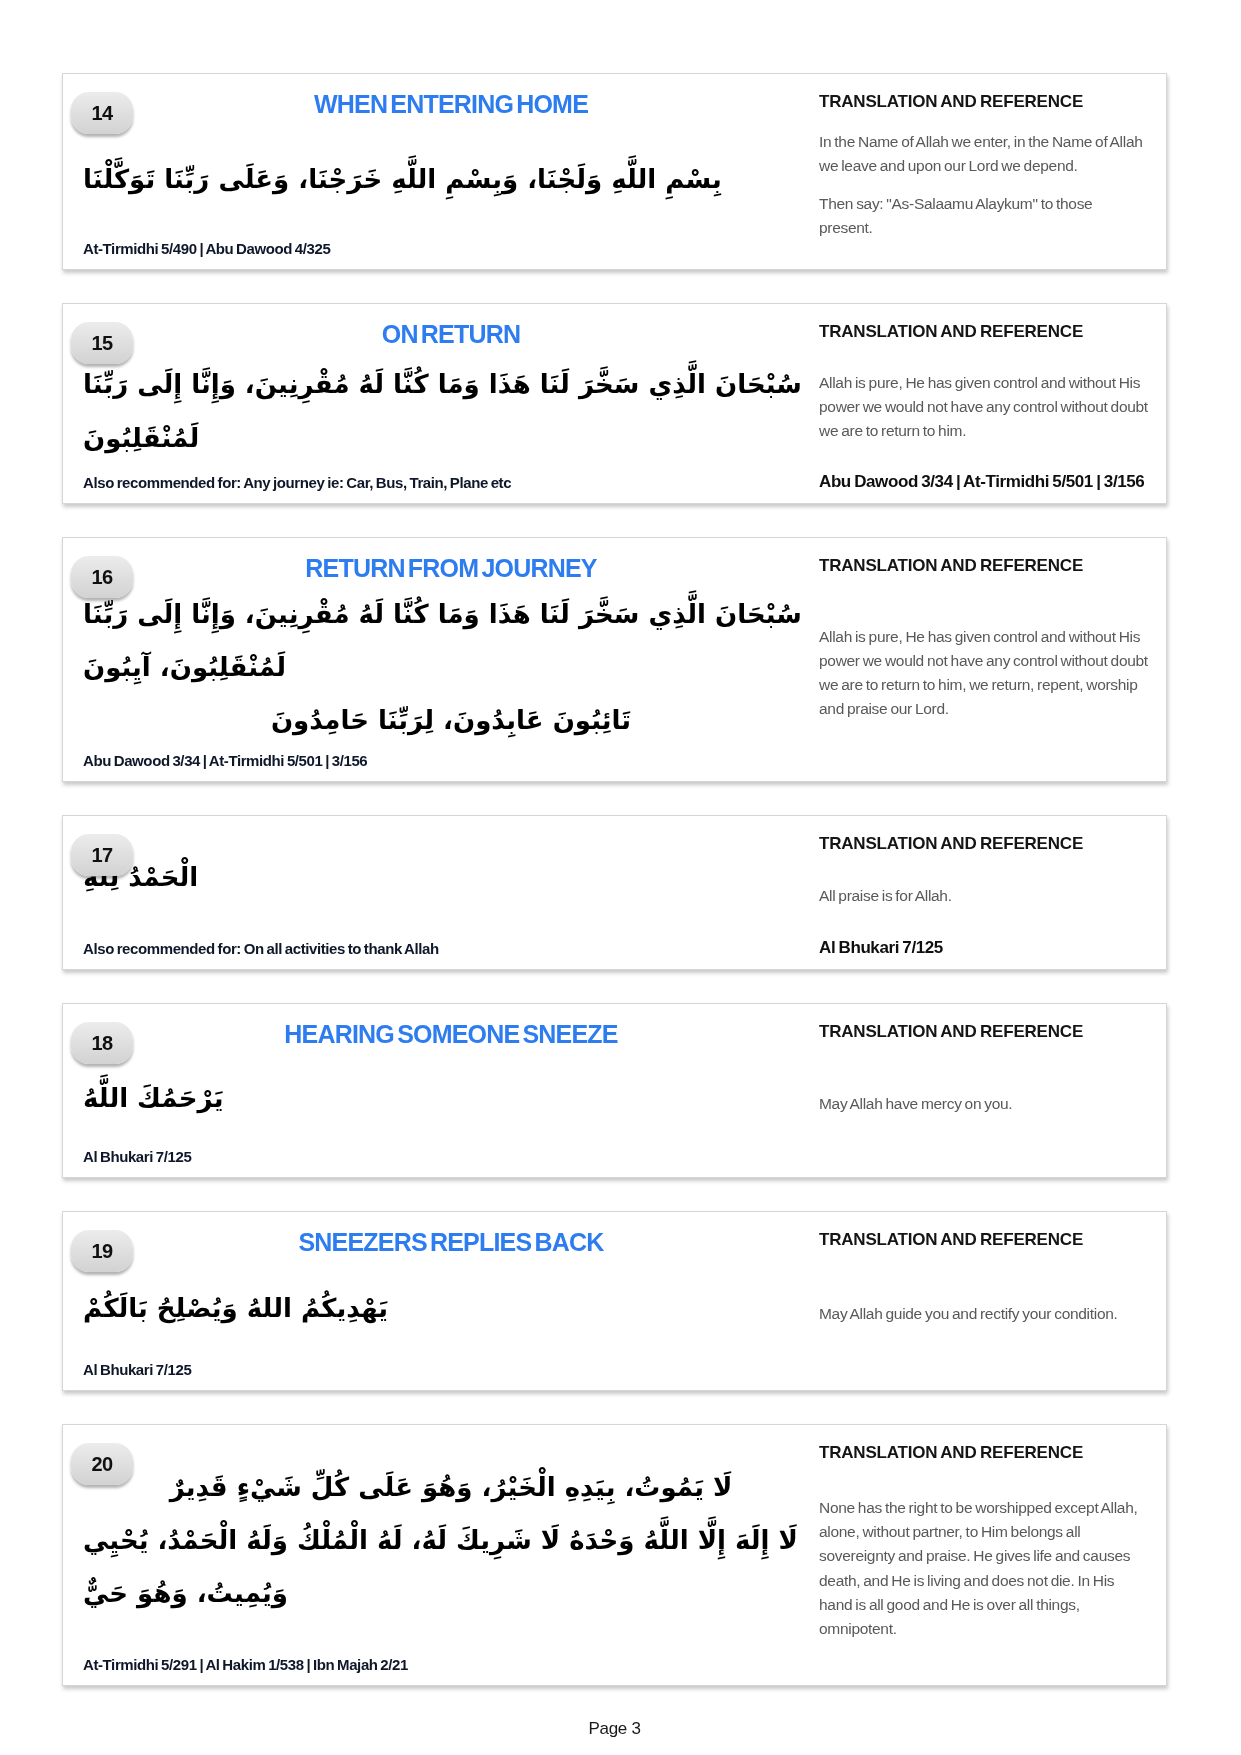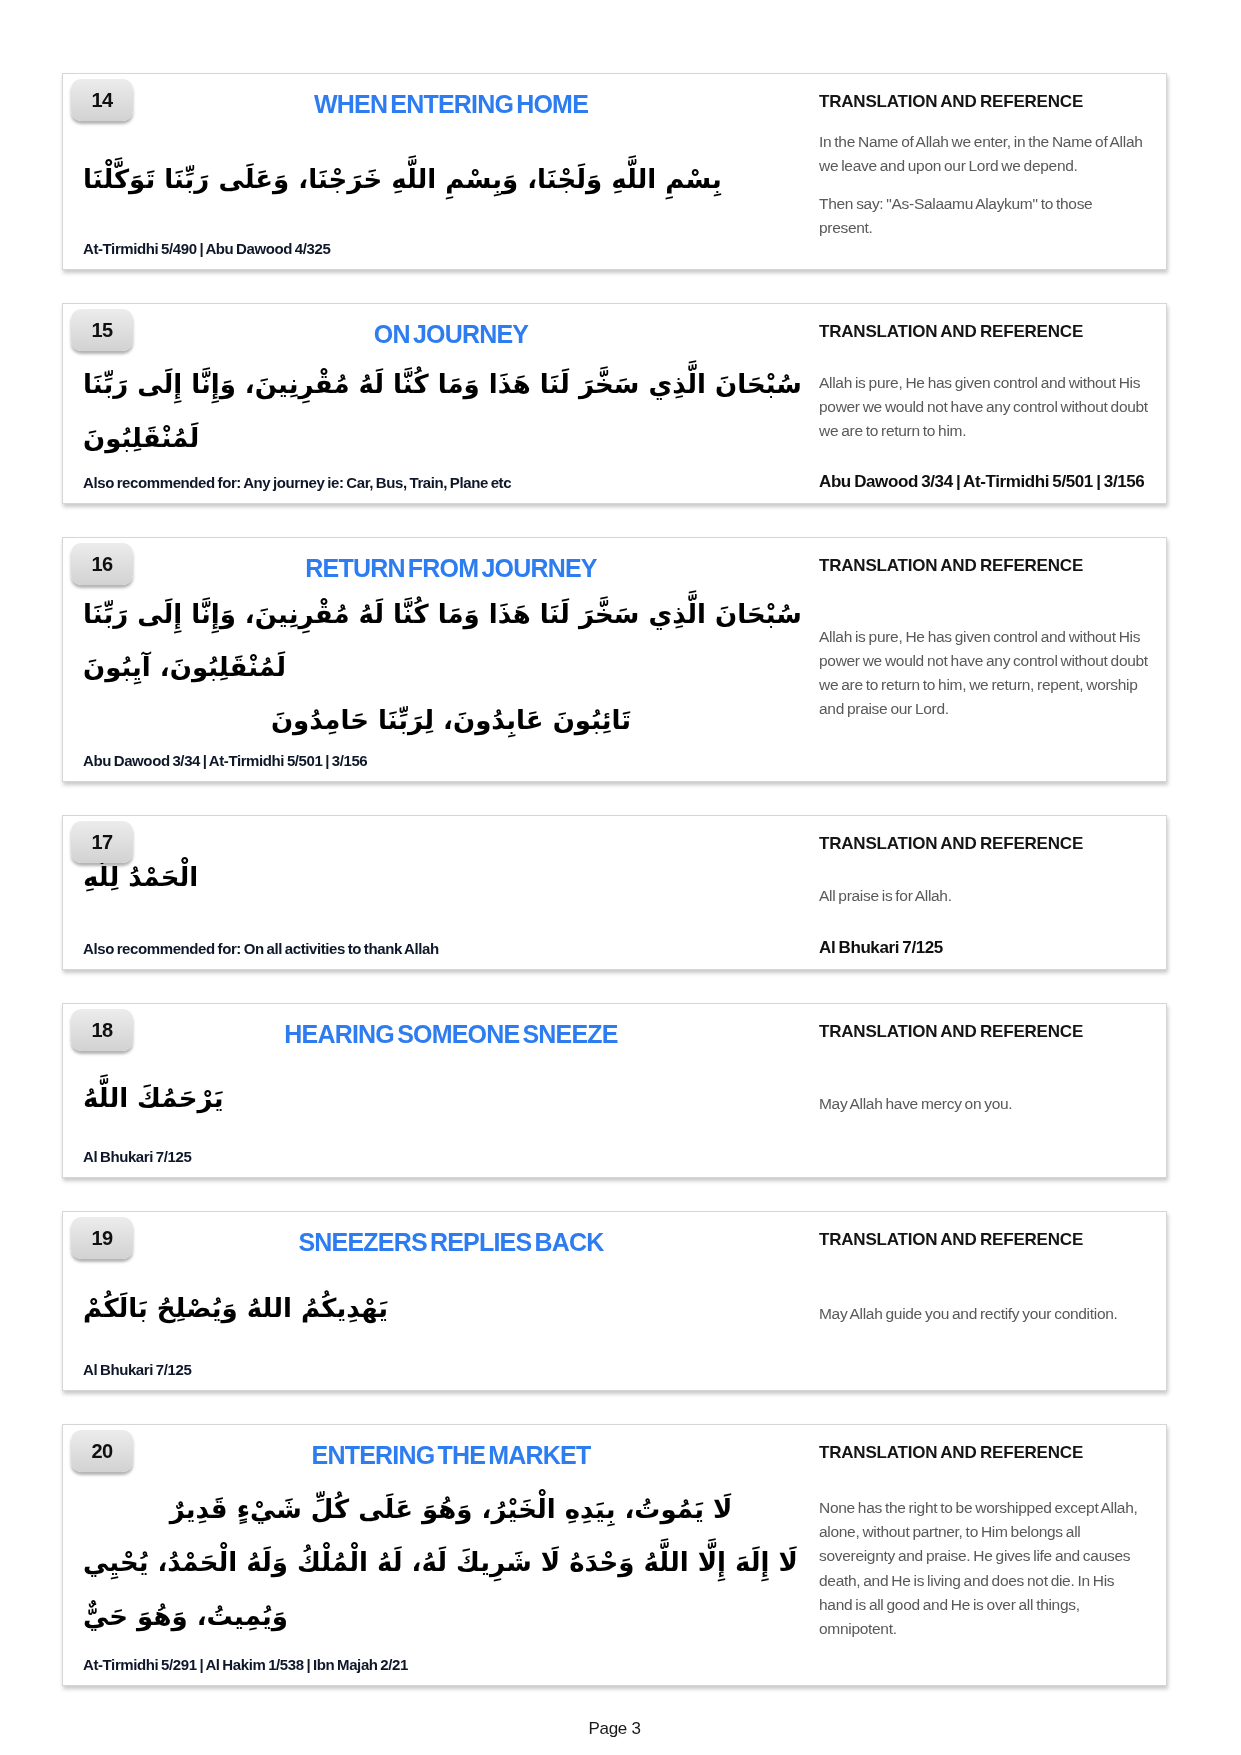--- a/index.html
+++ b/index.html
@@ -37,23 +37,23 @@
     min-width:0;
   }
   .right-col {
     flex:0 0 347px; width:347px;
     display:flex; flex-direction:column;
     padding:18px 17px 11px 0;
     box-sizing:border-box;
   }
 
   .badge {
-    position:absolute; top:5px; left:8px;
+    position:absolute; top:18px; left:8px;
     width:62px; height:42px;
-    border-radius:10px;
+    border-radius:18px;
     background:linear-gradient(#ececec,#d2d2d2);
     box-shadow:0 3px 3px rgba(0,0,0,0.30);
     display:flex; align-items:center; justify-content:center;
     font-size:20px; font-weight:bold; color:#101010;
     letter-spacing:-0.5px;
   }
   .title {
     margin-top:16px;
     text-align:center;
     color:#2e7df0;
@@ -124,21 +124,21 @@
       <div class="panel-body">
         <p>In the Name of Allah we enter, in the Name of Allah we leave and upon our Lord we depend.</p>
         <p>Then say: "As-Salaamu Alaykum" to those present.</p>
       </div>
     </div>
   </div>
 
   <div class="card card-15">
     <div class="left-col">
       <div class="badge">15</div>
-      <div class="title">ON JOURNEY</div>
+      <div class="title">ON RETURN</div>
       <div class="arabic-wrap">
         <div class="arabic-line">سُبْحَانَ الَّذِي سَخَّرَ لَنَا هَذَا وَمَا كُنَّا لَهُ مُقْرِنِينَ، وَإِنَّا إِلَى رَبِّنَا لَمُنْقَلِبُونَ</div>
       </div>
       <div class="footer-left">Also recommended for: Any journey ie: Car, Bus, Train, Plane etc</div>
     </div>
     <div class="right-col">
       <div class="panel-header">TRANSLATION AND REFERENCE</div>
       <div class="panel-body">
         <p>Allah is pure, He has given control and without His power we would not have any control without doubt we are to return to him.</p>
       </div>
@@ -211,21 +211,20 @@
       <div class="panel-header">TRANSLATION AND REFERENCE</div>
       <div class="panel-body">
         <p>May Allah guide you and rectify your condition.</p>
       </div>
     </div>
   </div>
 
   <div class="card card-20">
     <div class="left-col">
       <div class="badge">20</div>
-      <div class="title">ENTERING THE MARKET</div>
       <div class="arabic-wrap">
         <div class="arabic-line center">لَا يَمُوتُ، بِيَدِهِ الْخَيْرُ، وَهُوَ عَلَى كُلِّ شَيْءٍ قَدِيرٌ</div>
         <div class="arabic-line">لَا إِلَهَ إِلَّا اللَّهُ وَحْدَهُ لَا شَرِيكَ لَهُ، لَهُ الْمُلْكُ وَلَهُ الْحَمْدُ، يُحْيِي وَيُمِيتُ، وَهُوَ حَيٌّ</div>
       </div>
       <div class="footer-left">At-Tirmidhi 5/291 | Al Hakim 1/538 | Ibn Majah 2/21</div>
     </div>
     <div class="right-col">
       <div class="panel-header">TRANSLATION AND REFERENCE</div>
       <div class="panel-body">
         <p>None has the right to be worshipped except Allah, alone, without partner, to Him belongs all sovereignty and praise. He gives life and causes death, and He is living and does not die. In His hand is all good and He is over all things, omnipotent.</p>

